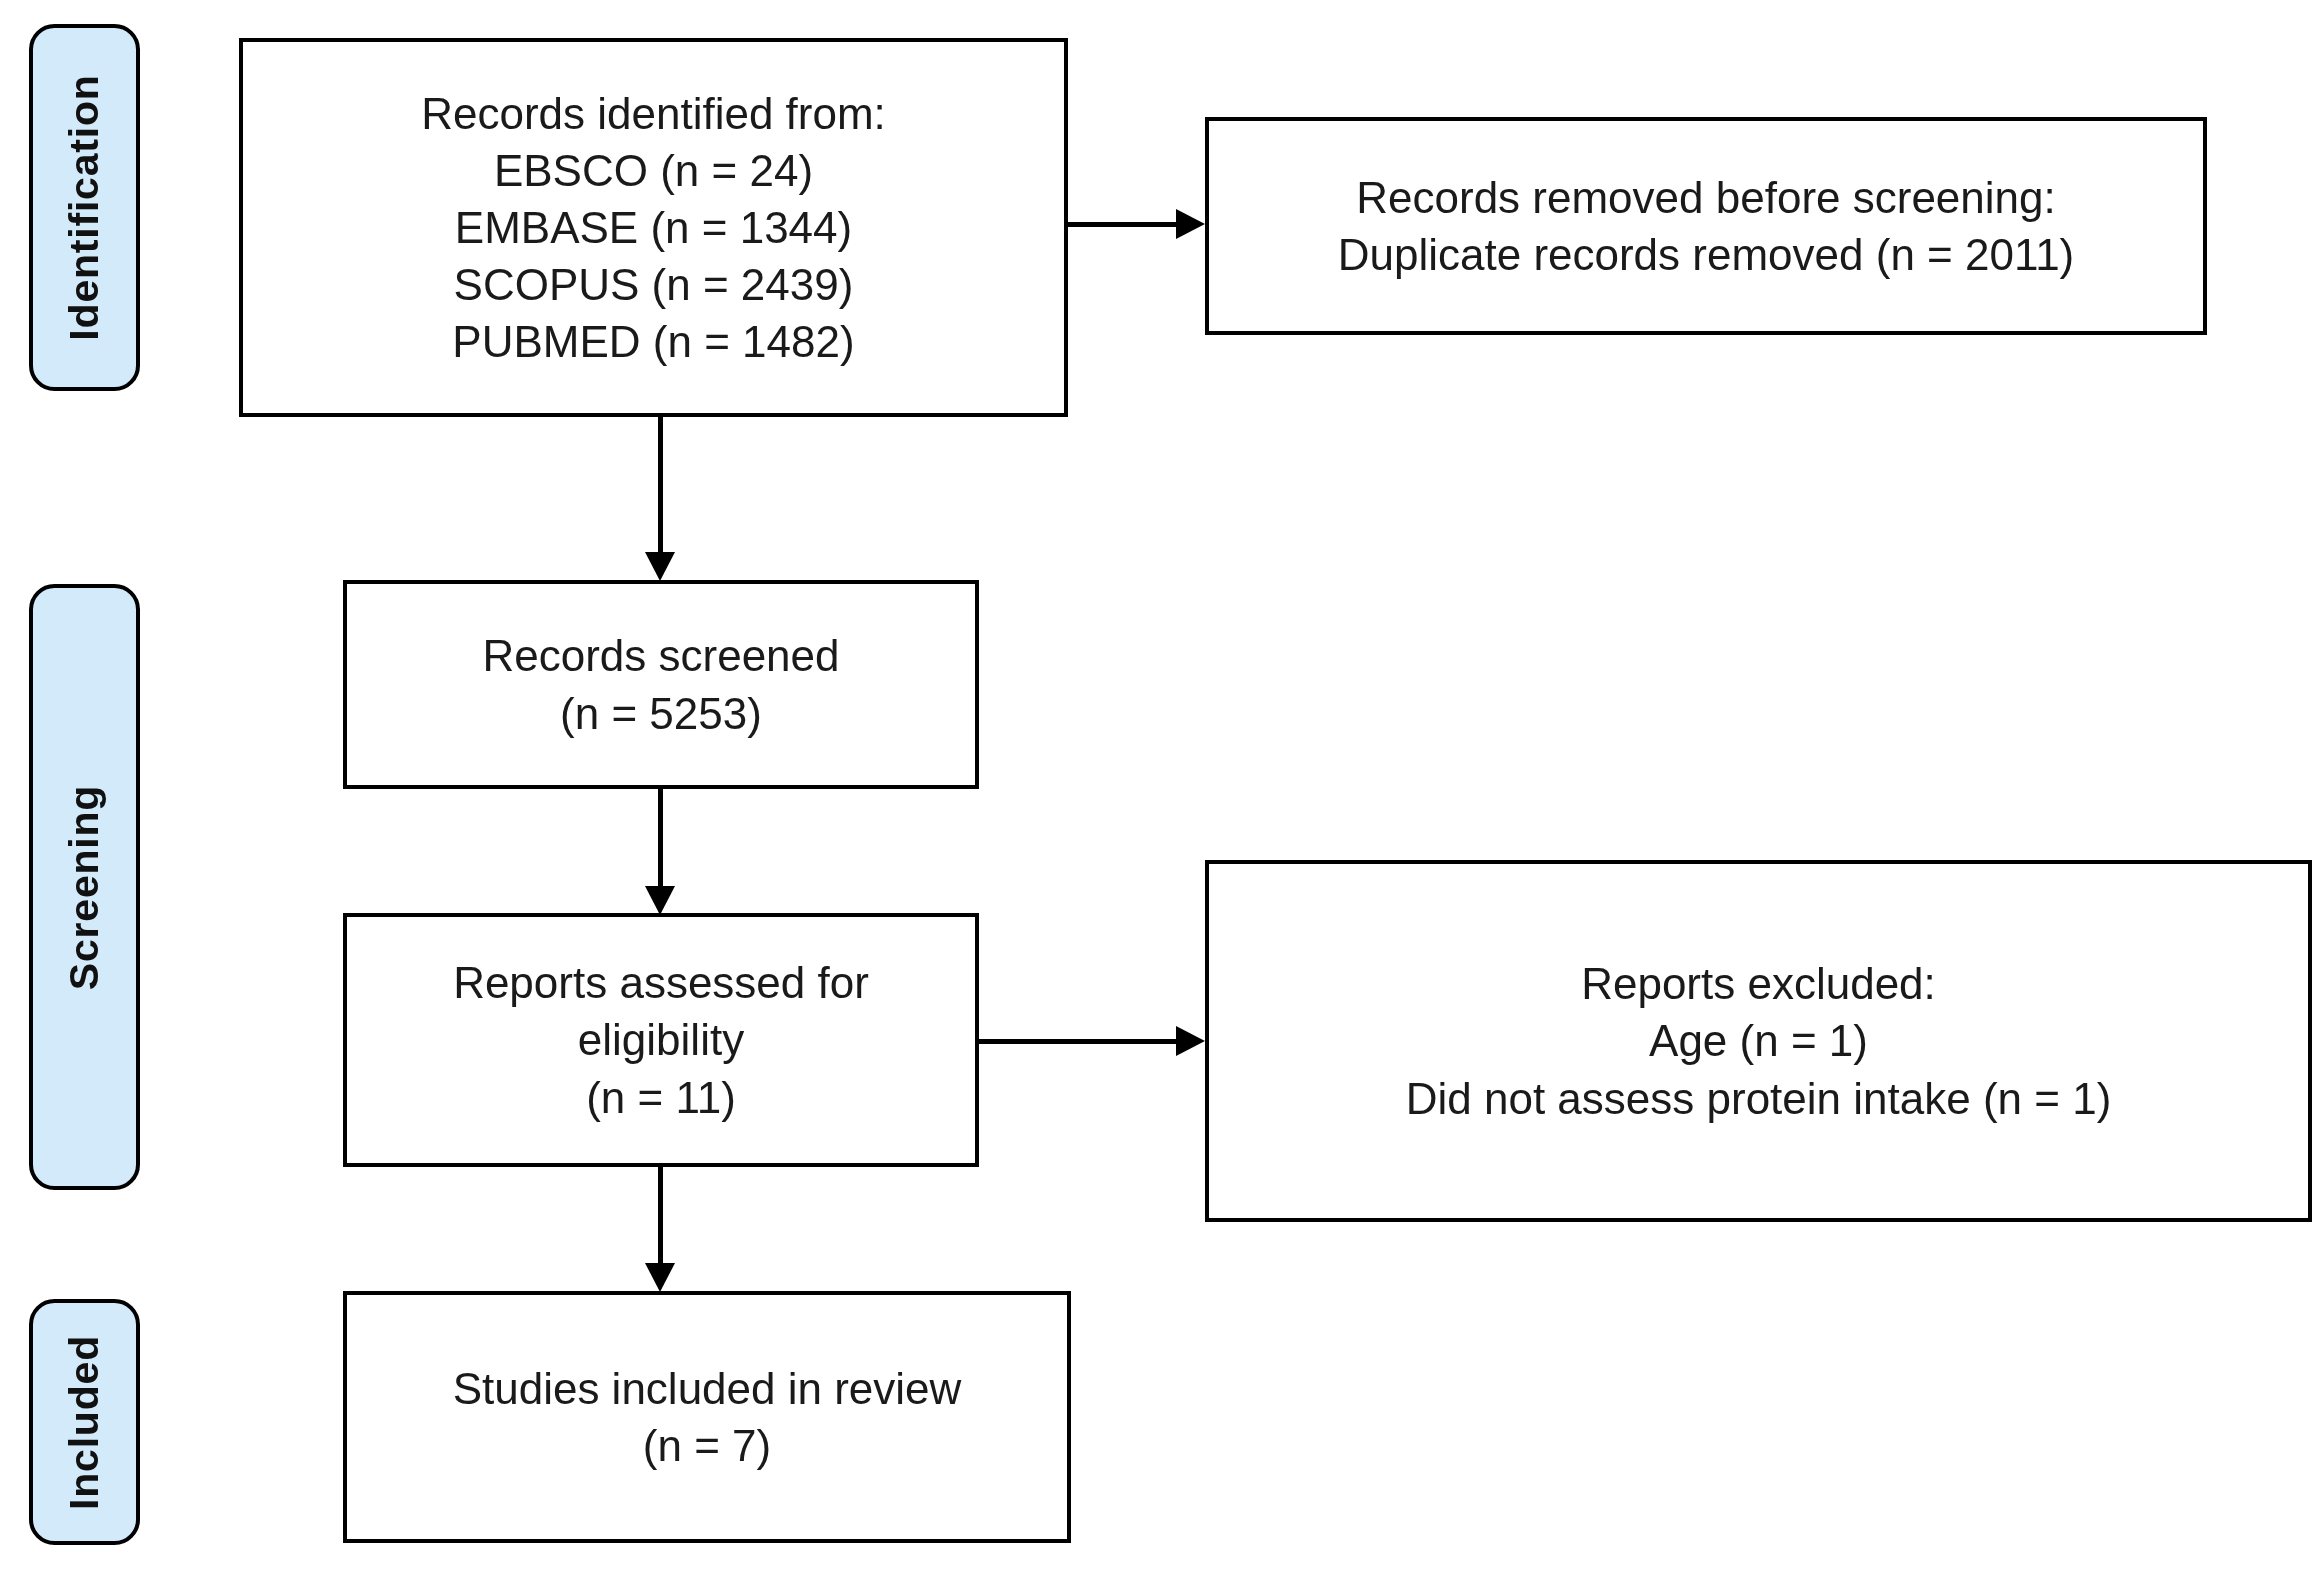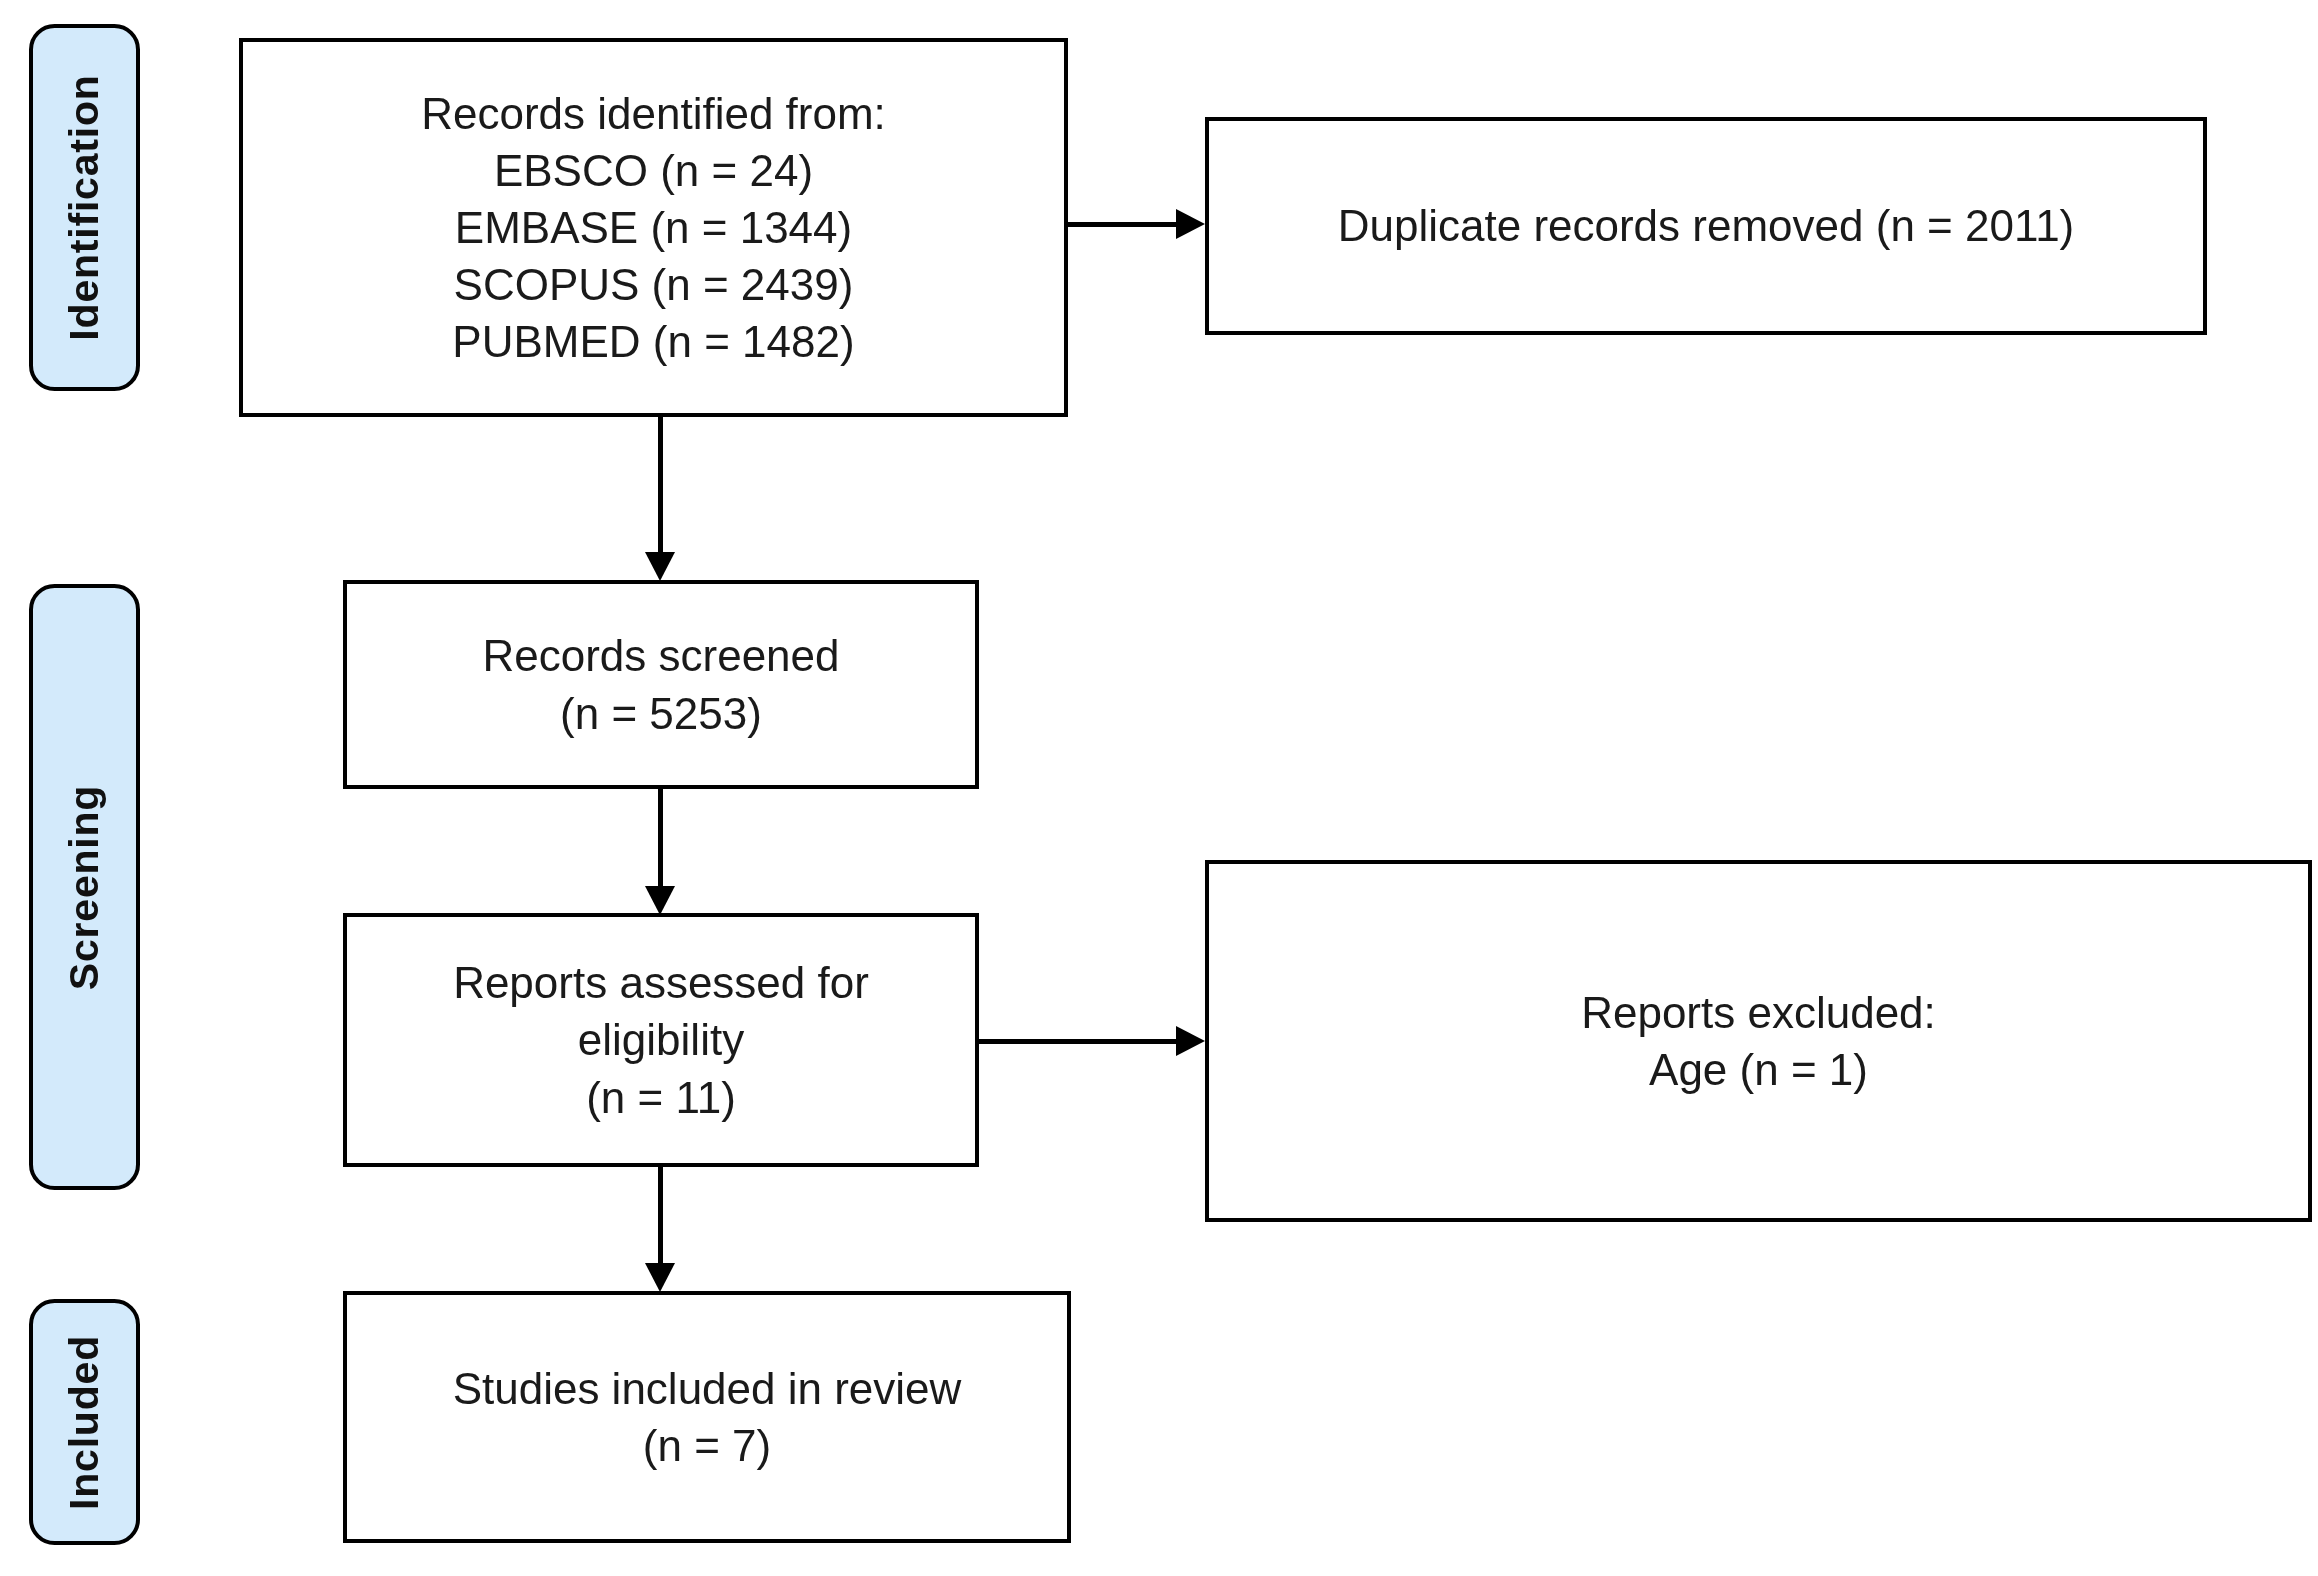--- a/index.html
+++ b/index.html
@@ -76,37 +76,39 @@
 
   <div class="fbox" style="left:239px; top:38px; width:829px; height:379px;">
     <div class="line">Records identified from:</div>
     <div class="line">EBSCO (n = 24)</div>
     <div class="line">EMBASE (n = 1344)</div>
     <div class="line">SCOPUS (n = 2439)</div>
     <div class="line">PUBMED (n = 1482)</div>
   </div>
 
   <div class="fbox" style="left:1205px; top:117px; width:1002px; height:218px;">
+    <div class="line">Records removed before screening:</div>
     <div class="line">Duplicate records removed (n = 2011)</div>
   </div>
 
   <div class="fbox" style="left:343px; top:580px; width:636px; height:209px;">
     <div class="line">Records screened</div>
     <div class="line">(n = 5253)</div>
   </div>
 
   <div class="fbox" style="left:343px; top:913px; width:636px; height:254px;">
     <div class="line">Reports assessed for</div>
     <div class="line">eligibility</div>
     <div class="line">(n = 11)</div>
   </div>
 
   <div class="fbox" style="left:1205px; top:860px; width:1107px; height:362px;">
     <div class="line">Reports excluded:</div>
     <div class="line">Age (n = 1)</div>
+    <div class="line">Did not assess protein intake (n = 1)</div>
   </div>
 
   <div class="fbox" style="left:343px; top:1291px; width:728px; height:252px;">
     <div class="line">Studies included in review</div>
     <div class="line">(n = 7)</div>
   </div>
 
   <div class="vline" style="left:658px; top:416px; height:141px;"></div>
   <div class="head-down" style="left:645px; top:552px;"></div>
 

